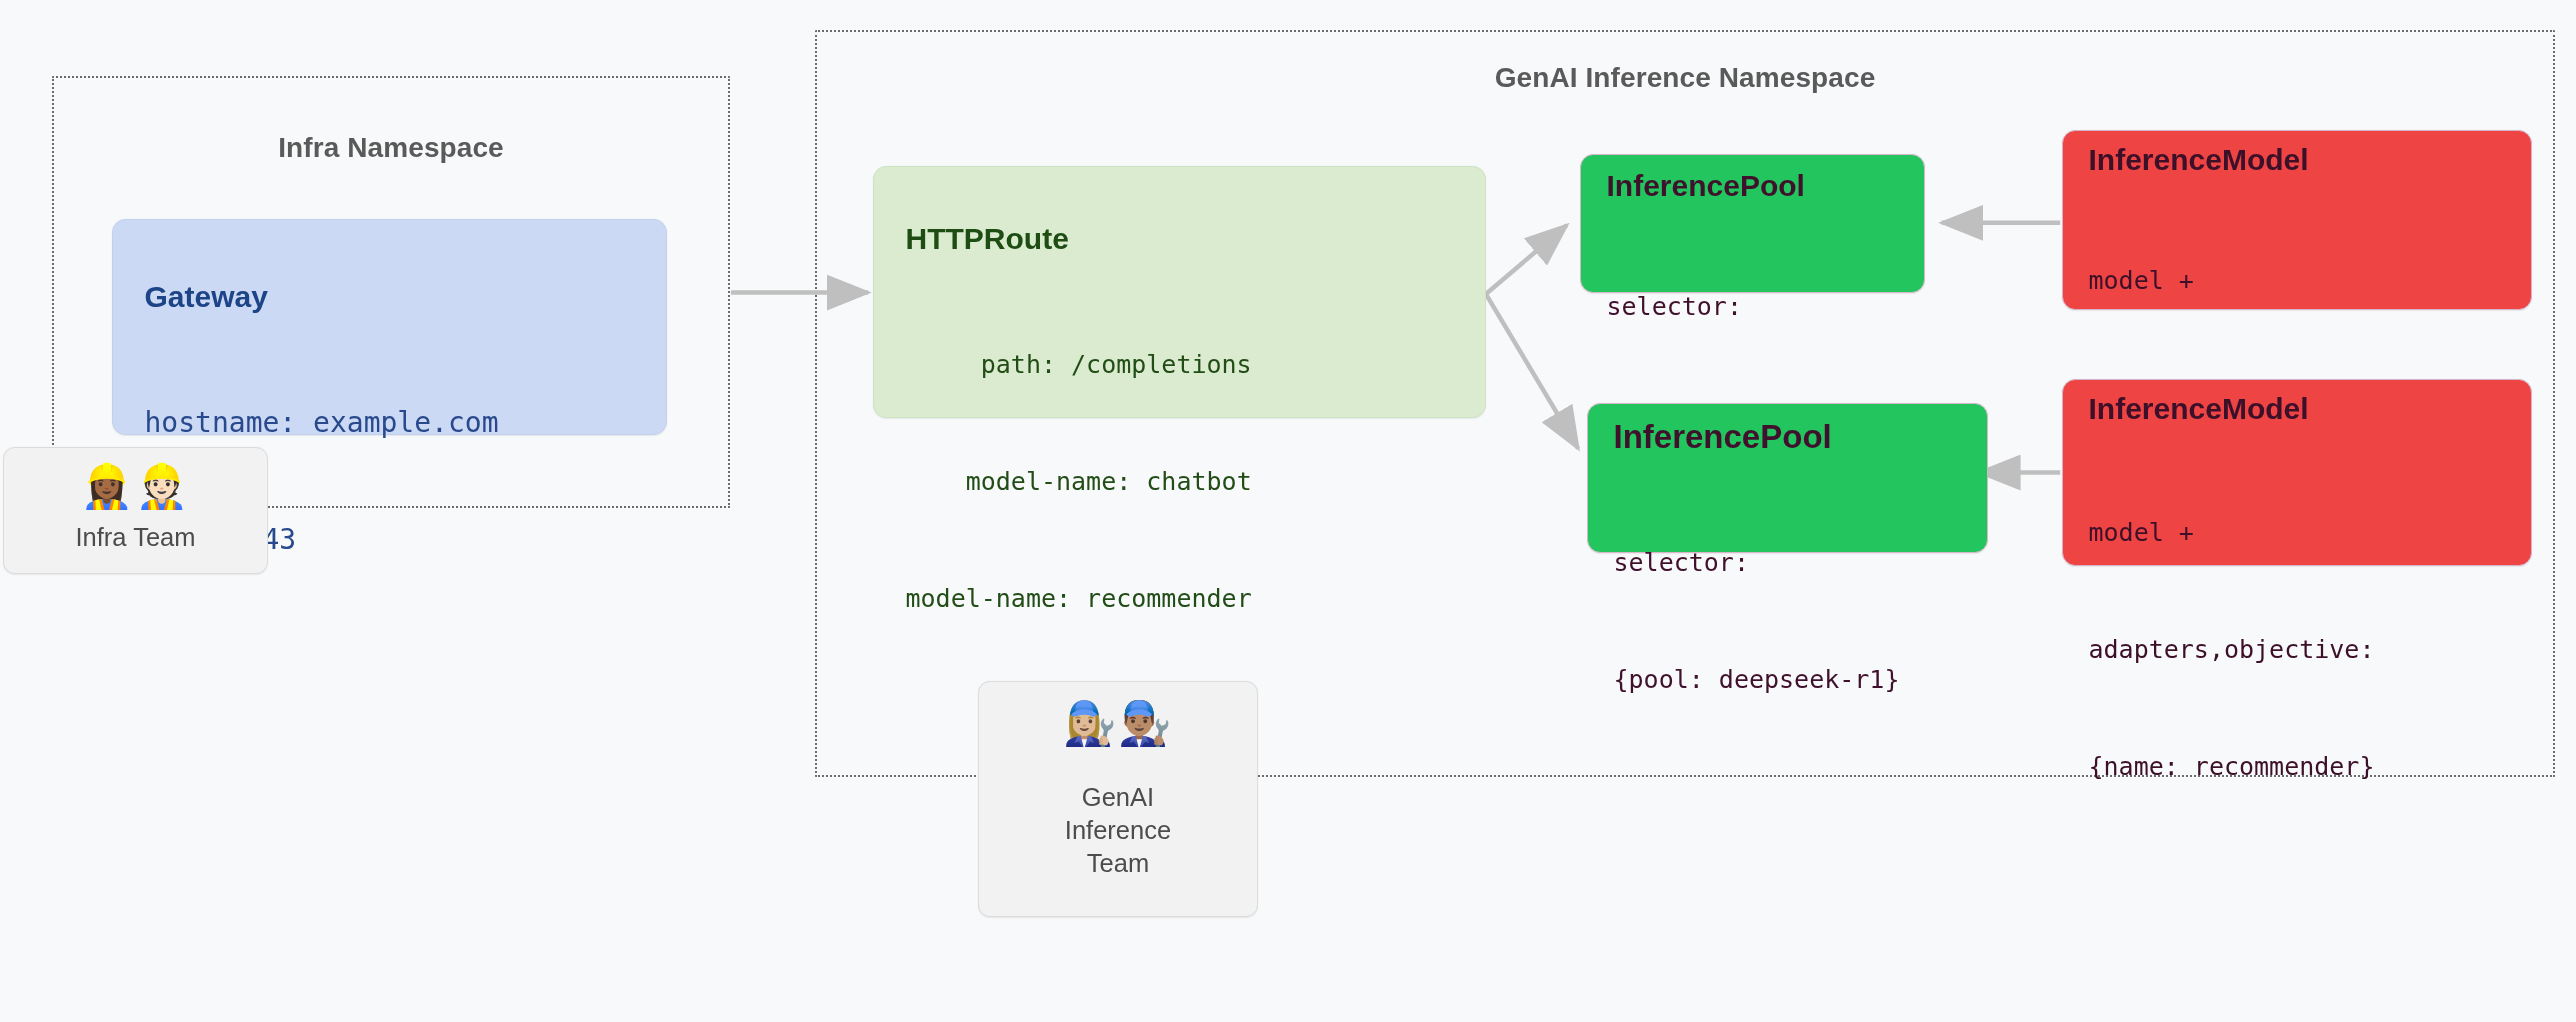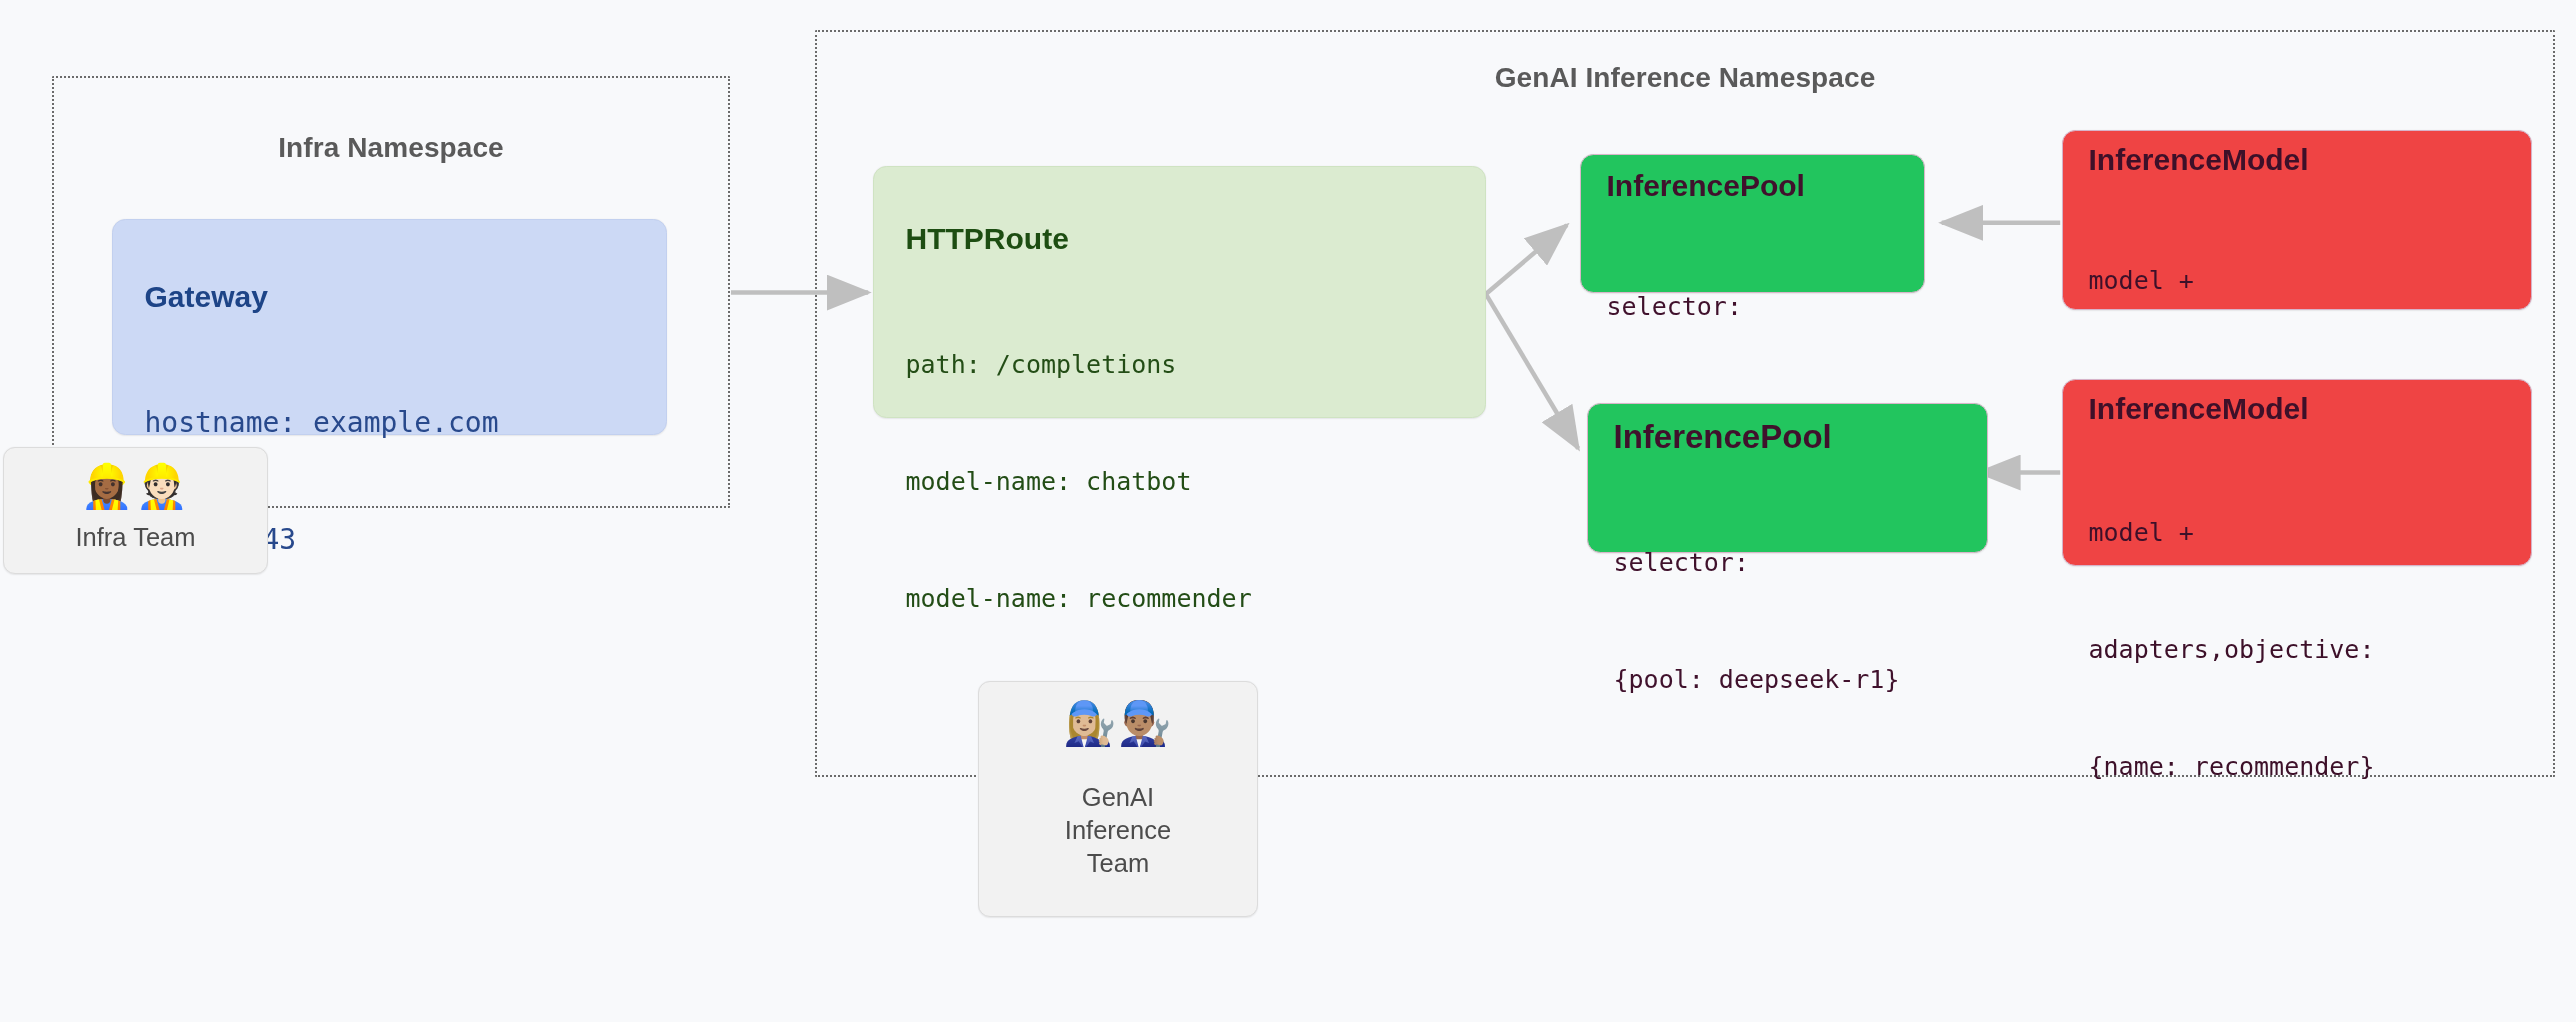--- a/index.html
+++ b/index.html
@@ -63,21 +63,21 @@
   .node-gateway .node-title { color: #1d4487; font-size: 30px; }
   .node-gateway .node-lines { color: #28498c; font-size: 28px; line-height: 39px; }
 
   
   .node-httproute {
     background: #dbebd0;
     border: 1.5px solid #cfe3c2;
     box-shadow: 0 0.7px 1.5px rgba(0,0,0,0.08);
   }
   .node-httproute .node-title { color: #1d4d12; font-size: 30px; }
-  .node-httproute .node-lines { color: #234d16; font-size: 25px; line-height: 39px; }
+  .node-httproute .node-lines { color: #234d16; font-size: 25px; line-height: 39px; text-align: right; }
 
   
   .node-pool {
     background: #22c55e;
     border: 1.5px solid #d9b6c9;
     box-shadow: 0 0.7px 1.5px rgba(0,0,0,0.08);
   }
   .node-pool .node-title { color: #40112c; font-size: 30px; }
   .node-pool .node-lines { color: #40112c; font-size: 25px; line-height: 39px; }
   .node-pool-2 .node-title { font-size: 33px; }

